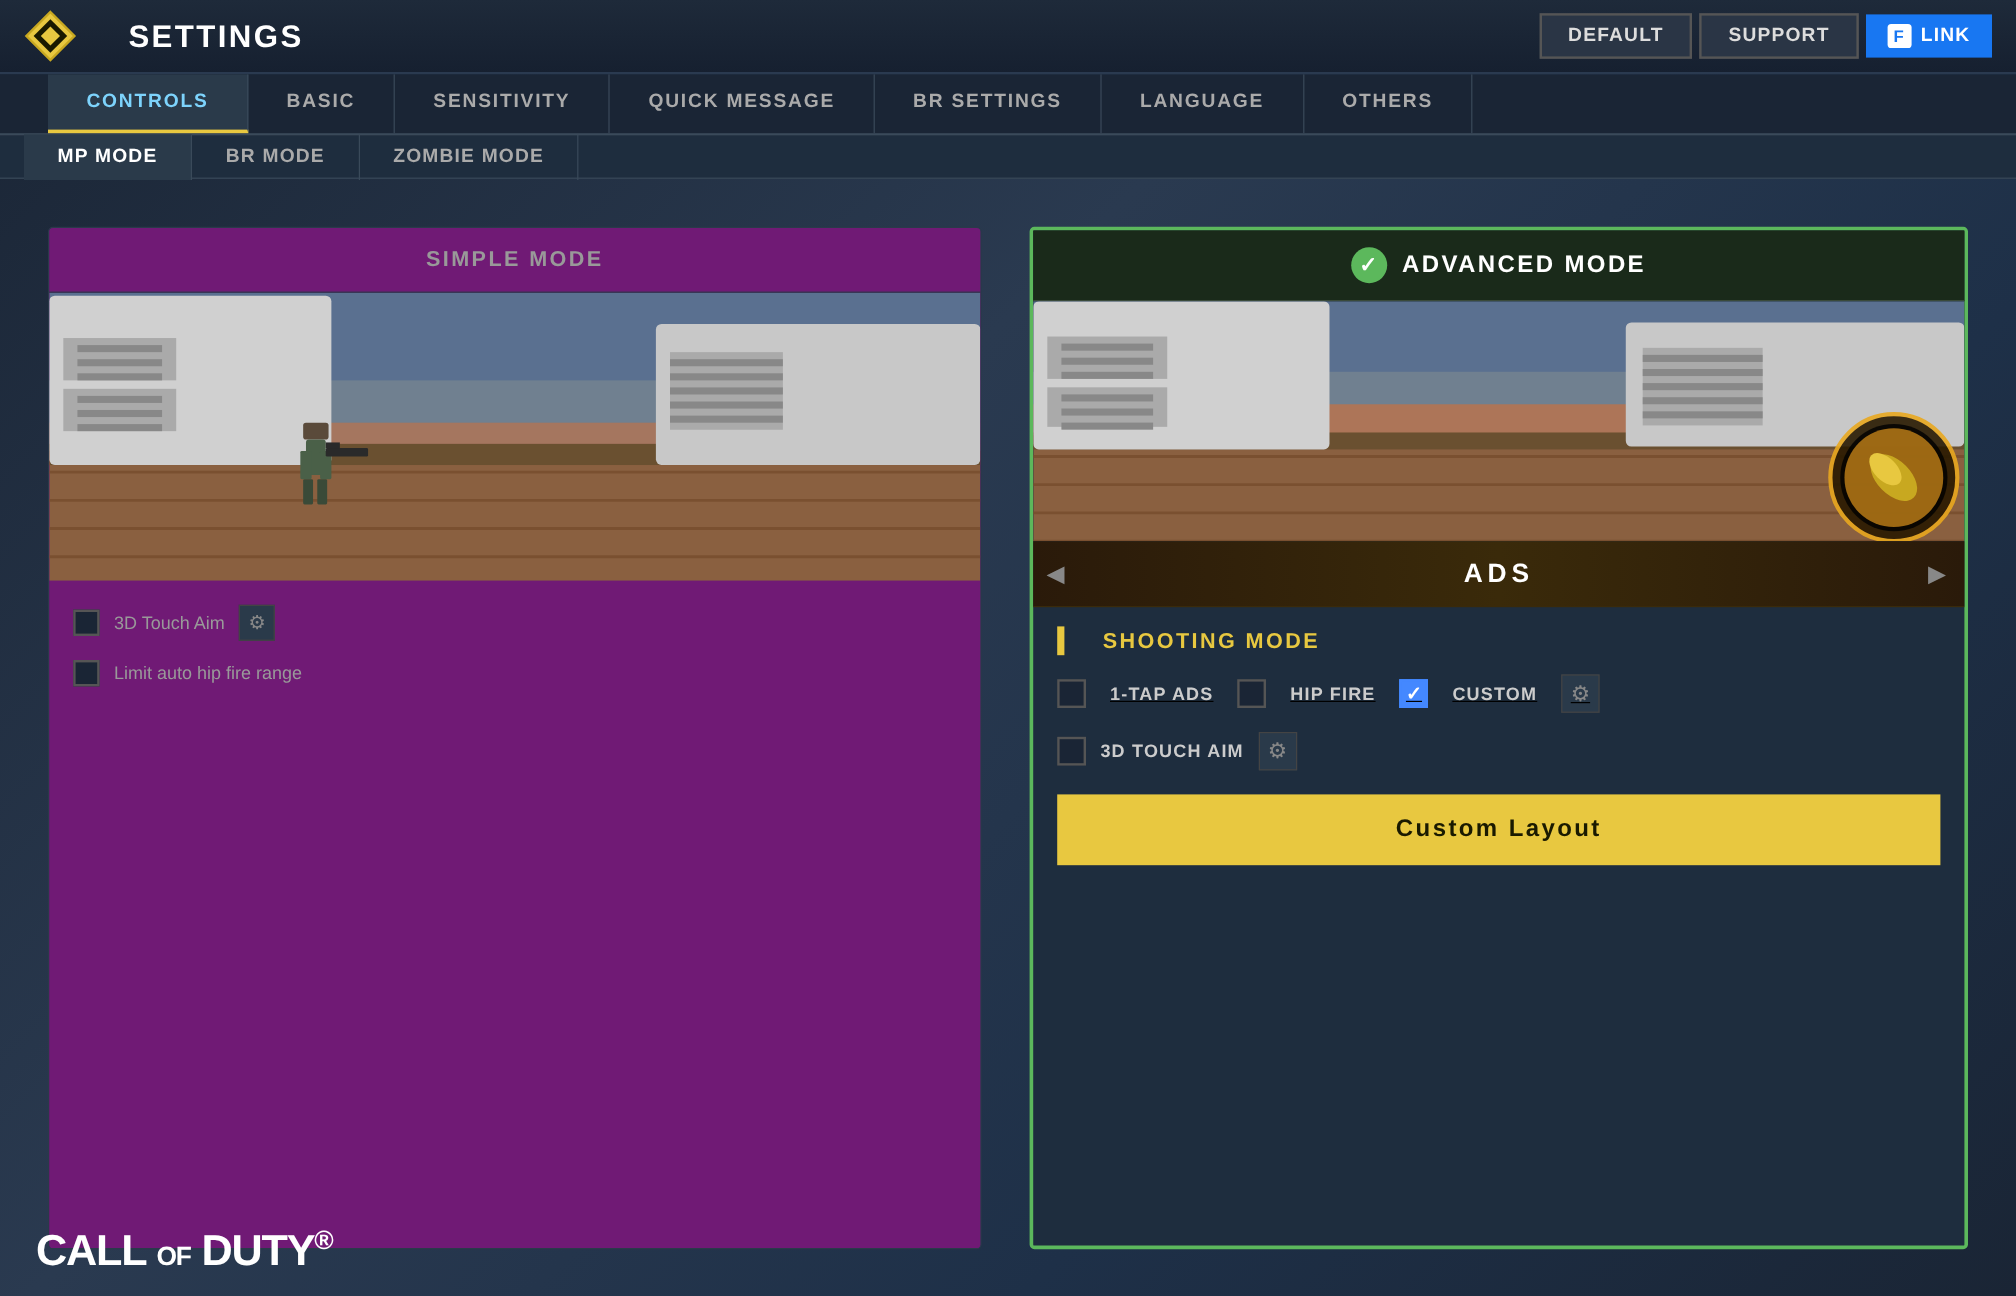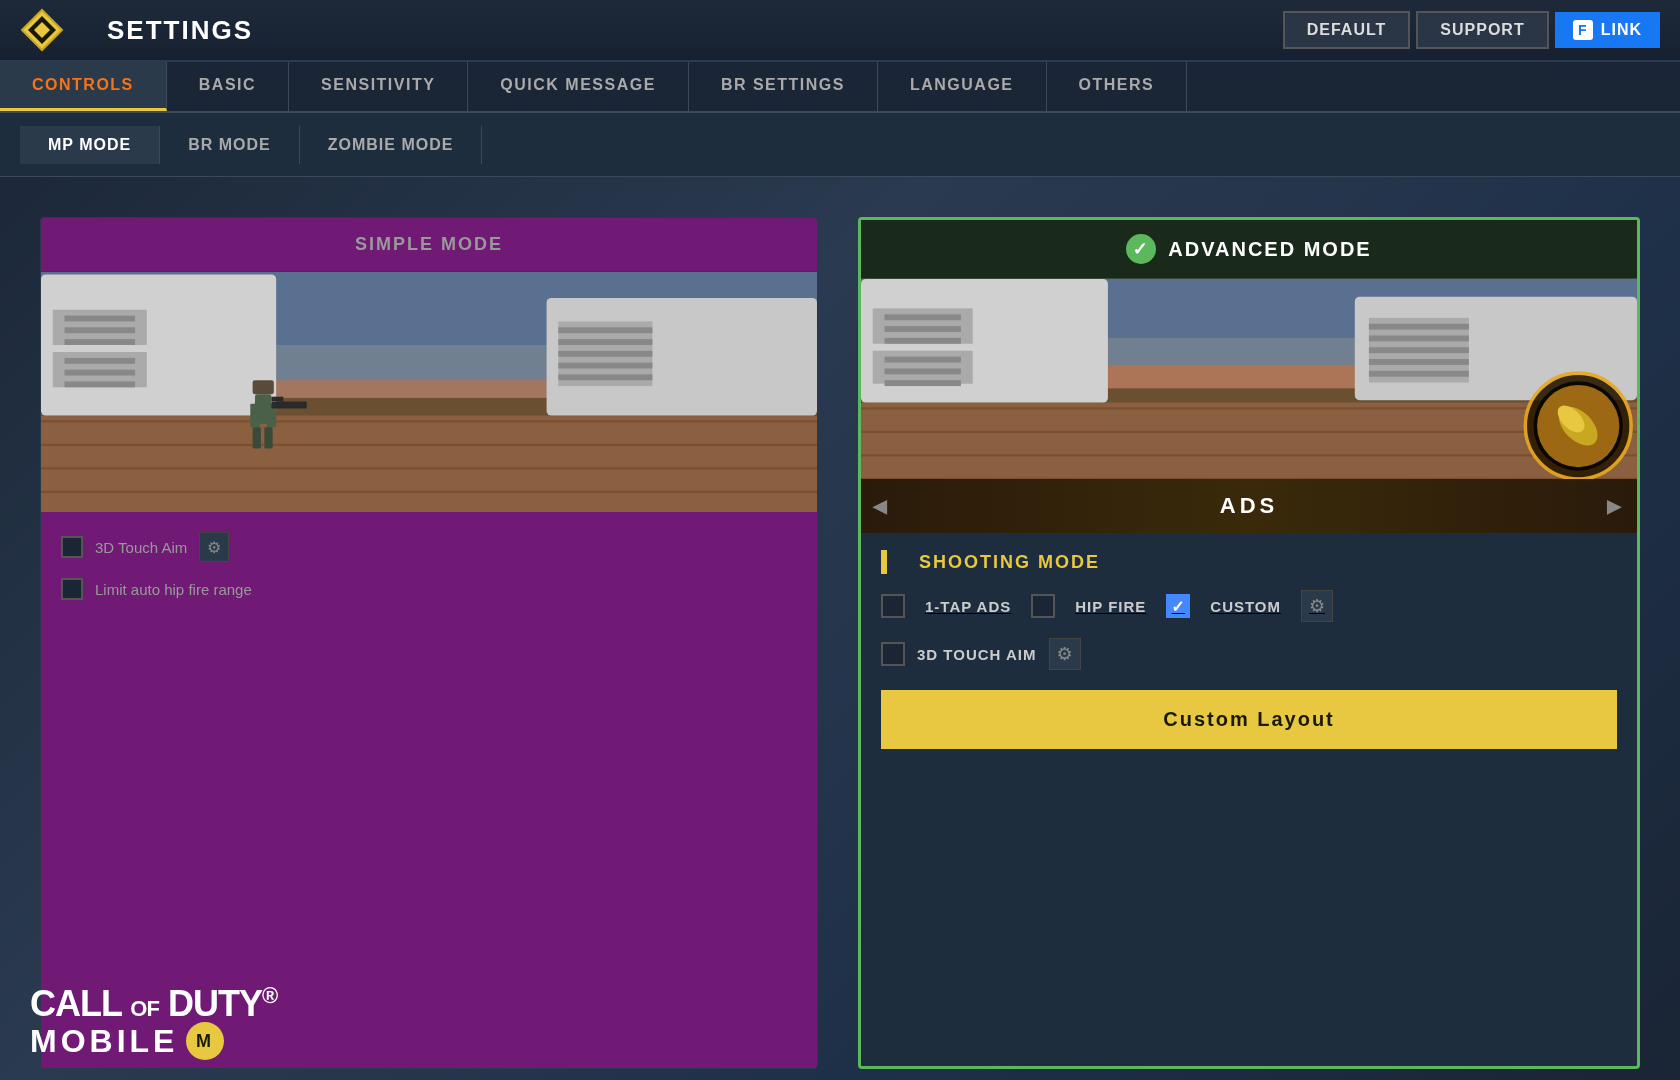--- a/index.html
+++ b/index.html
@@ -116,34 +116,35 @@
       letter-spacing: 1.5px;
       color: #aaa;
       cursor: pointer;
       border-right: 1px solid #3a4a5a;
       text-transform: uppercase;
       background: transparent;
       position: relative;
     }
 
     .main-tab.active {
-      color: #f97316;
+      color: #7dd3fc;
       background: #2a3a4a;
       border-bottom: 3px solid #e8c840;
+      margin-left: 40px;
     }
 
     
     .sub-tabs {
       position: relative;
       z-index: 10;
       display: flex;
       background: #1e2d3e;
       padding: 0 20px;
       border-bottom: 1px solid #3a4a5a;
-      height: 64px;
+      height: 36px;
       align-items: center;
     }
 
     .sub-tab {
       padding: 10px 28px;
       font-size: 16px;
       font-weight: 700;
       color: #aaa;
       cursor: pointer;
       text-transform: uppercase;
@@ -653,17 +654,13 @@
 
       <button class="custom-layout-btn">Custom Layout</button>
     </div>
   </div>
 </div>
 
 <div class="cod-logo">
   <div class="cod-text-1">
     CALL <span>OF</span> DUTY<span class="registered">®</span>
   </div>
-  <div class="cod-text-2">
-    <span>MOBILE</span>
-    <div class="cod-emblem">M</div>
-  </div>
 </div>
 
 </body></html>

